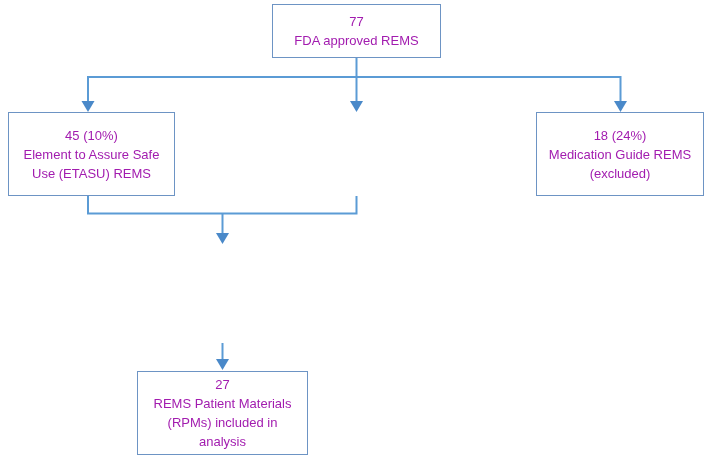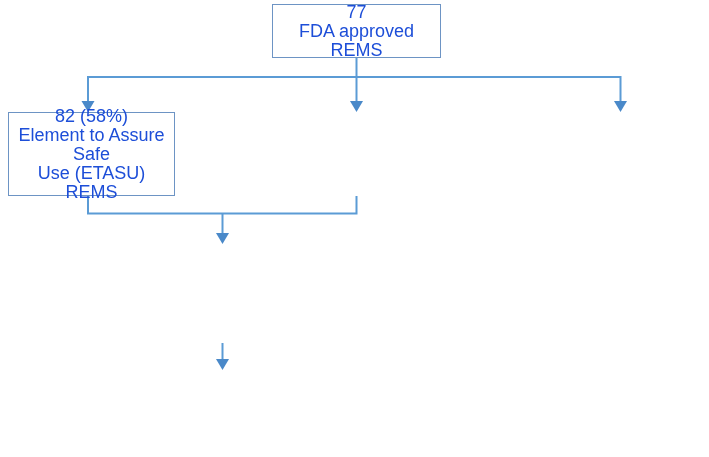--- a/index.html
+++ b/index.html
@@ -28,23 +28,23 @@
     border: 1.5px solid #6d94c4;
     background: #ffffff;
     display: flex;
     align-items: center;
     justify-content: center;
     text-align: center;
     padding: 2px 4px;
   }
   .node-text {
     white-space: pre-line;
-    font-size: 18px;
+    font-size: 13px;
     line-height: 19px;
-    color: #1d4ed8;
+    color: #a21caf;
   }
   
   .n-total      { left: 272px; top: 4px;   width: 169px; height: 54px; }
   .n-etasu      { left: 8px;   top: 112px; width: 167px; height: 84px; }
   .n-comm       { left: 272px; top: 112px; width: 171px; height: 84px; }
   .n-medguide   { left: 536px; top: 112px; width: 168px; height: 84px; }
   .n-rpm-counts { left: 137px; top: 244px; width: 171px; height: 99px; }
   .n-rpm-total  { left: 137px; top: 371px; width: 171px; height: 84px; }
 </style>
 </head>
@@ -73,22 +73,33 @@
       <polygon points="216,359 229,359 222.5,370"></polygon>
     </g>
   </svg>
 
   <div class="node n-total">
     <span class="node-text">77
 FDA approved REMS</span>
   </div>
 
   <div class="node n-etasu">
-    <span class="node-text">82 (58%)
+    <span class="node-text">45 (10%)
 Element to Assure Safe
 Use (ETASU) REMS</span>
   </div>
 
 
+  <div class="node n-medguide">
+    <span class="node-text">18 (24%)
+Medication Guide REMS
+(excluded)</span>
+  </div>
 
 
+  <div class="node n-rpm-total">
+    <span class="node-text">27
+REMS Patient Materials
+(RPMs) included in
+analysis</span>
+  </div>
 
 </div>
 
 </body></html>

